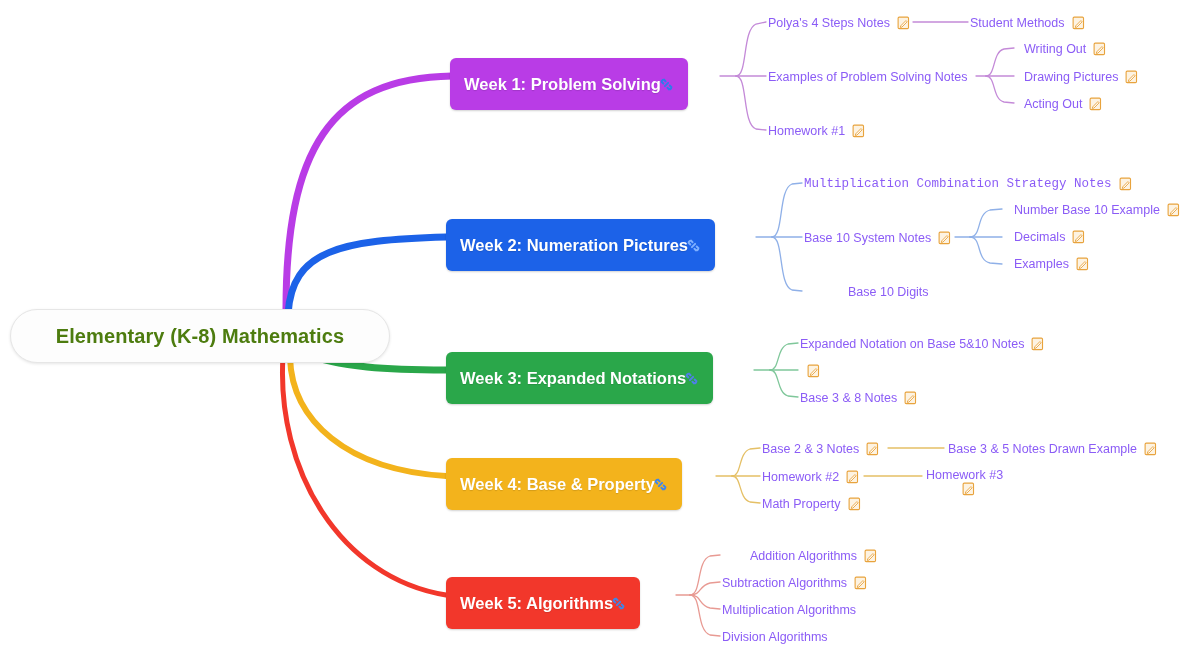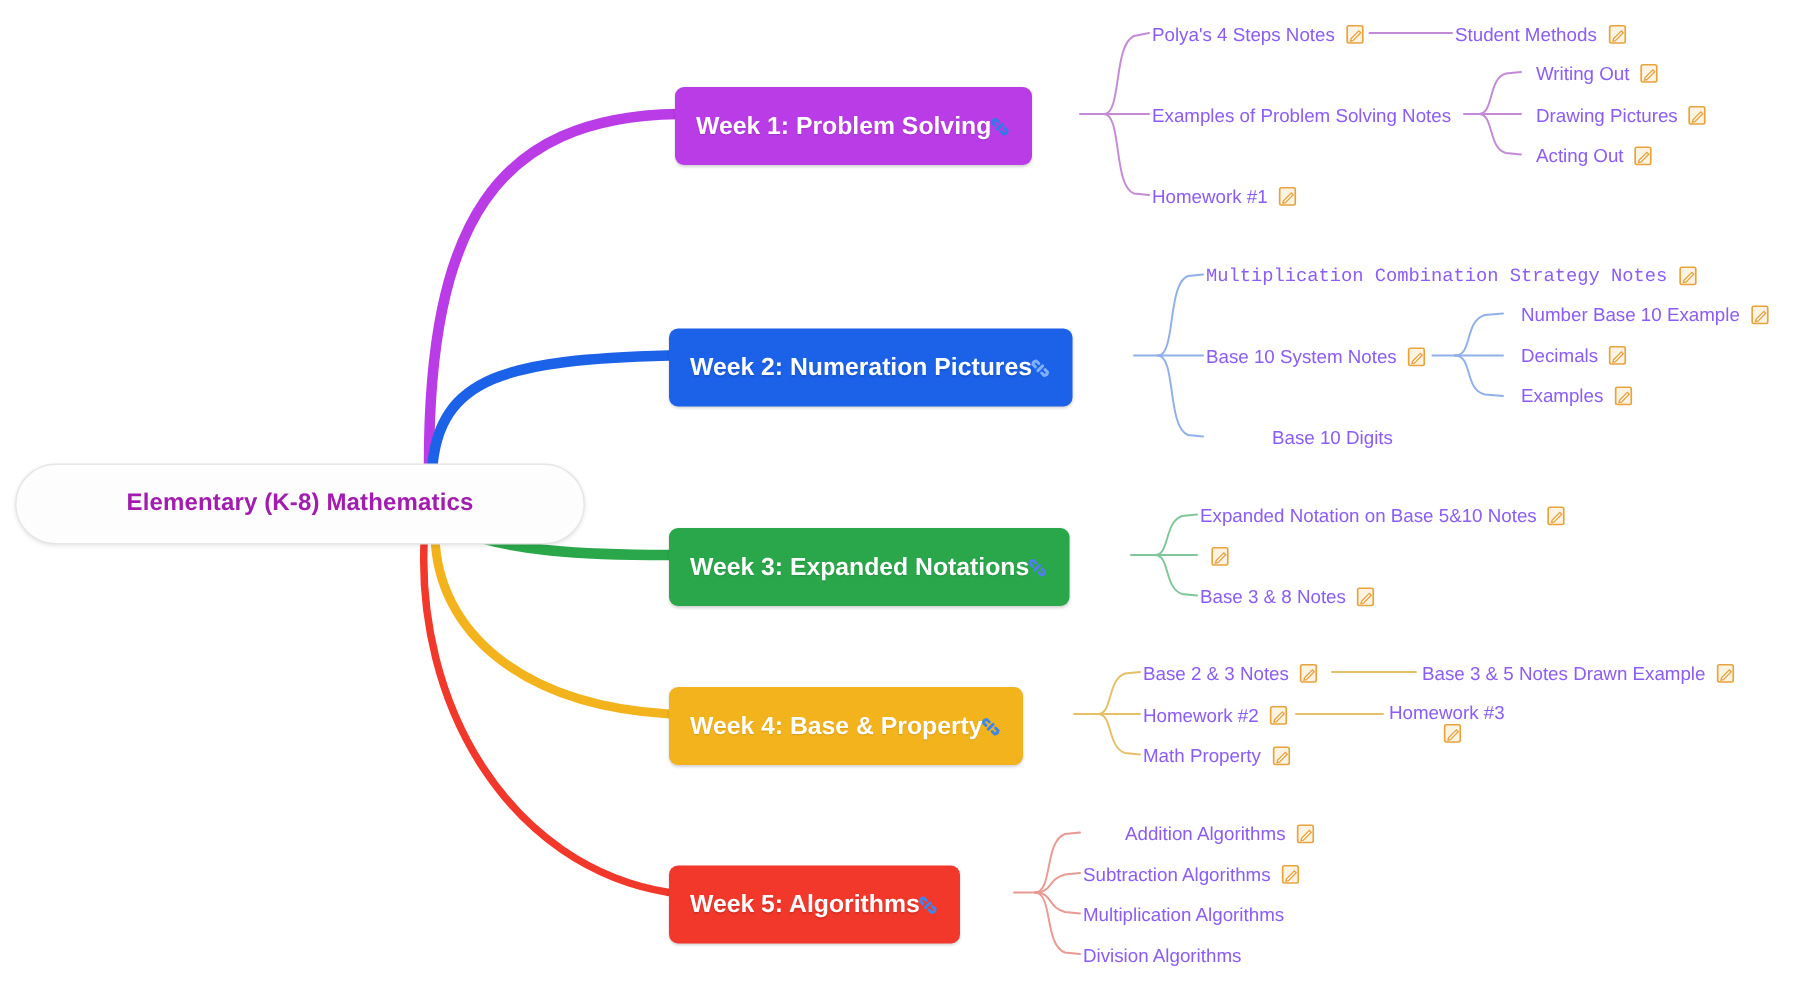--- a/index.html
+++ b/index.html
@@ -37,23 +37,23 @@
     background: #fdfdfd;
     border: 1px solid #e6e6e6;
     border-radius: 27px;
     box-shadow: 0 1px 3px rgba(0,0,0,0.10);
     display: flex;
     align-items: center;
     justify-content: center;
     z-index: 6;
   }
   .root-label {
-    font-size: 16px;
+    font-size: 20px;
     font-weight: bold;
-    color: #a21caf;
+    color: #4d7c0f;
     letter-spacing: 0.1px;
     white-space: nowrap;
   }
 
   
   .week-node {
     position: absolute;
     height: 52px;
     box-sizing: border-box;
     border-radius: 6px;

